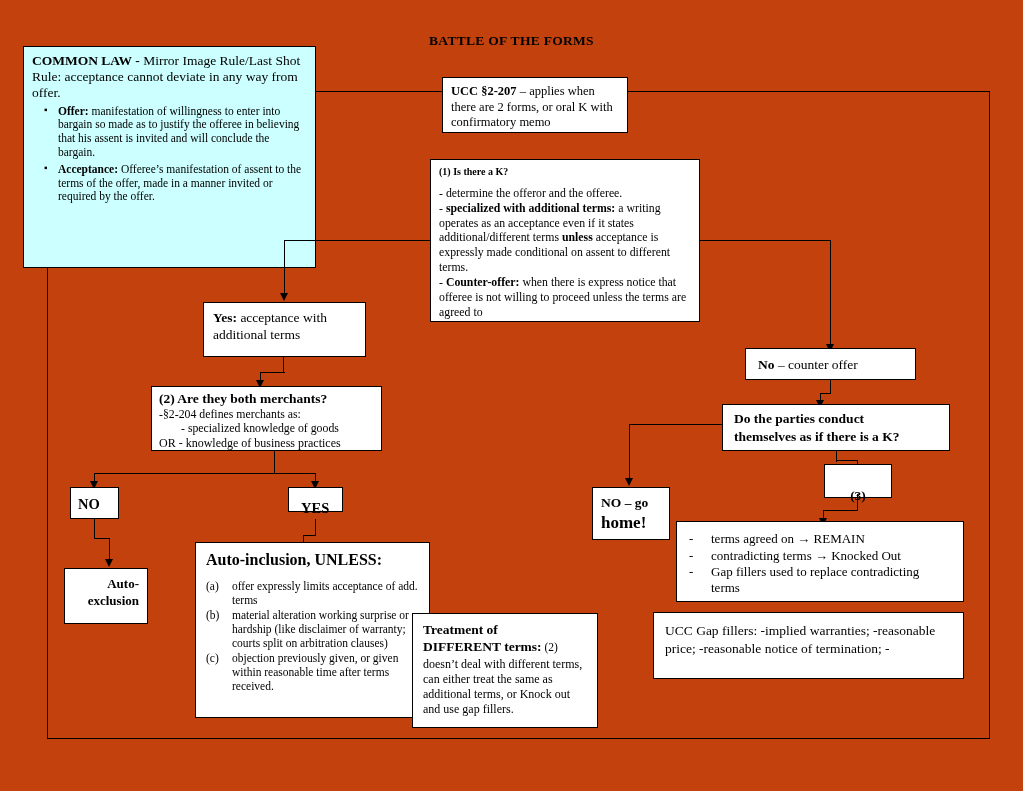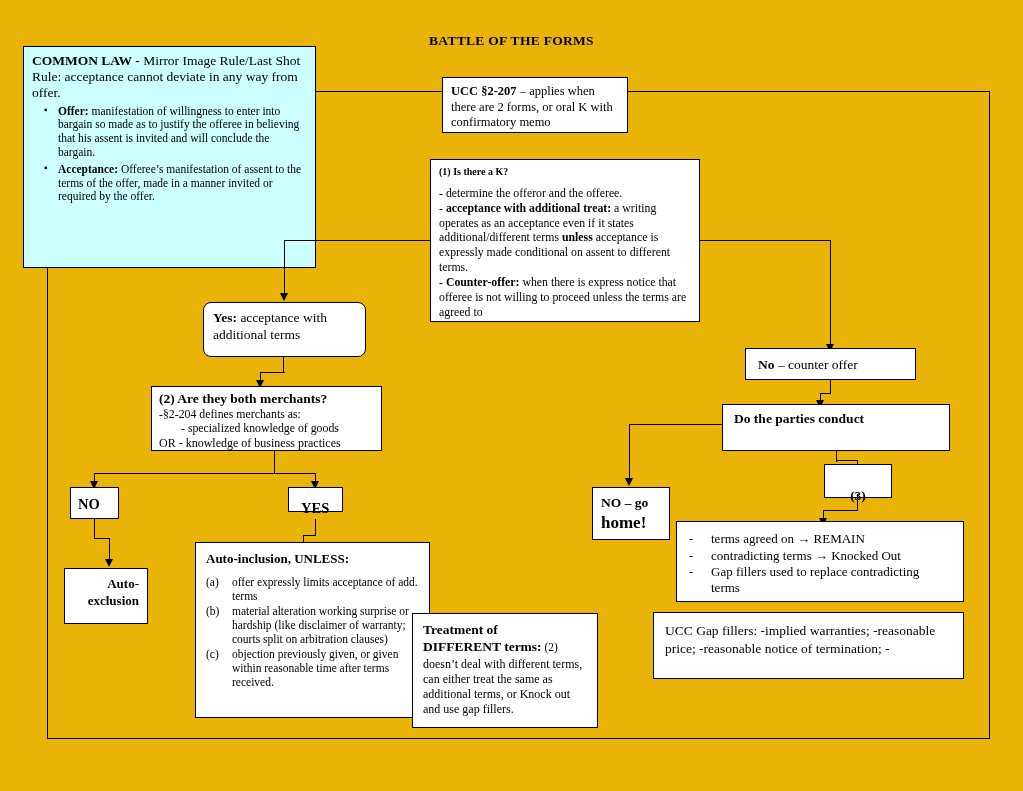--- a/index.html
+++ b/index.html
@@ -5,21 +5,21 @@
 <style>
   html, body {
     margin: 0;
     padding: 0;
     background: #ffffff;
   }
   #page {
     position: relative;
     width: 1023px;
     height: 791px;
-    background: #eab308;
+    background: #c2410c;
     font-family: "Liberation Serif", "DejaVu Serif", serif;
     color: #000000;
     overflow: hidden;
   }
   .title {
     position: absolute;
     left: 0;
     top: 33px;
     width: 1023px;
     text-align: center;
@@ -133,36 +133,36 @@
   <div class="box" style="left:442px; top:77px; width:186px; height:56px; padding:6px 8px;">
     <div style="font-size:12.5px; line-height:1.25;">
       <span class="b">UCC §2-207</span><span> – applies when there are 2 forms, or oral K with  confirmatory memo</span>
     </div>
   </div>
 
   <div class="box" style="left:430px; top:159px; width:270px; height:163px; padding:6px 8px;">
     <div class="b" style="font-size:10px; margin-bottom:8px;">(1)  Is there a K?</div>
     <div style="font-size:11.8px; line-height:1.26;">-  determine the offeror and the offeree.</div>
     <div style="font-size:11.8px; line-height:1.26;">
-      <span>-  </span><span class="b">acceptance with additional treat:</span><span>  a writing operates as an acceptance even if it states additional/different terms </span><span class="b">unless</span><span> acceptance is expressly made conditional on assent to different terms.</span>
+      <span>-  </span><span class="b">specialized with additional terms:</span><span>  a writing operates as an acceptance even if it states additional/different terms </span><span class="b">unless</span><span> acceptance is expressly made conditional on assent to different terms.</span>
     </div>
     <div style="font-size:11.8px; line-height:1.26;">
       <span>-  </span><span class="b">Counter-offer:</span><span>  when there is express notice that offeree is not willing to proceed unless the terms are agreed to</span>
     </div>
   </div>
 
   <div class="line hline" style="left:284px; top:240px; width:147px;"></div>
   <div class="line vline" style="left:284px; top:240px; height:53px;"></div>
   <div class="arrow-down" style="left:280.2px; top:293px;"></div>
 
   <div class="line hline" style="left:700px; top:240px; width:131px;"></div>
   <div class="line vline" style="left:829.6px; top:240px; height:104px;"></div>
   <div class="arrow-down" style="left:826px; top:344px;"></div>
 
-  <div class="box" style="left:203px; top:302px; width:163px; height:55px; padding:7px 9px;border-radius:8px;">
+  <div class="box" style="left:203px; top:302px; width:163px; height:55px; padding:7px 9px;">
     <div style="font-size:13.5px; line-height:1.25;">
       <span class="b">Yes:</span><span> acceptance with additional terms</span>
     </div>
   </div>
 
   <div class="line vline" style="left:283px; top:357px; height:16px;"></div>
   <div class="line hline" style="left:260px; top:372px; width:25px;"></div>
   <div class="line vline" style="left:260px; top:372px; height:9px;"></div>
   <div class="arrow-down" style="left:256.2px; top:380px;"></div>
 
@@ -196,21 +196,21 @@
   <div class="box" style="left:64px; top:568px; width:84px; height:56px; padding:7px 8px;text-align:right;">
     <div class="b" style="font-size:13px; line-height:1.3;">Auto-exclusion</div>
   </div>
 
   <div class="line vline" style="left:314.6px; top:519px; height:17px;"></div>
   <div class="line hline" style="left:303px; top:535px; width:13px;"></div>
   <div class="line vline" style="left:303px; top:535px; height:8px;"></div>
   <div class="arrow-down" style="left:299.2px; top:542px;"></div>
 
   <div class="box" style="left:195px; top:542px; width:235px; height:176px; padding:8px 10px;">
-    <div class="b" style="font-size:13px; margin-bottom:9px;">Auto-inclusion, UNLESS:</div>
+    <div class="b" style="font-size:16px; margin-bottom:9px;">Auto-inclusion, UNLESS:</div>
     <ul class="alphalist">
       <li>
         <span class="mk">(a)</span><span>offer expressly limits acceptance of add. terms</span>
       </li>
       <li>
         <span class="mk">(b)</span><span>material alteration working surprise or hardship (like disclaimer of warranty; courts split on arbitration clauses)</span>
       </li>
       <li>
         <span class="mk">(c)</span><span>objection previously given, or given within reasonable time after terms received.</span>
       </li>
@@ -233,20 +233,21 @@
     </div>
   </div>
 
   <div class="line vline" style="left:829.6px; top:380px; height:14px;"></div>
   <div class="line hline" style="left:820px; top:393px; width:11px;"></div>
   <div class="line vline" style="left:820px; top:393px; height:8px;"></div>
   <div class="arrow-down" style="left:816.2px; top:400px;"></div>
 
   <div class="box" style="left:722px; top:404px; width:228px; height:47px; padding:5px 11px;">
     <div class="b" style="font-size:13.5px; line-height:1.3;">Do the parties conduct</div>
+    <div class="b" style="font-size:13.5px; line-height:1.3;">themselves as if there is a K?</div>
   </div>
 
   <div class="line hline" style="left:629px; top:424px; width:94px;"></div>
   <div class="line vline" style="left:629px; top:424px; height:55px;"></div>
   <div class="arrow-down" style="left:625.2px; top:478px;"></div>
 
   <div class="box" style="left:592px; top:487px; width:78px; height:53px; padding:6px 8px;">
     <div class="b" style="font-size:13.5px; line-height:1.3;">NO – go</div>
     <div class="b" style="font-size:17px; line-height:1.3;">home!</div>
   </div>

